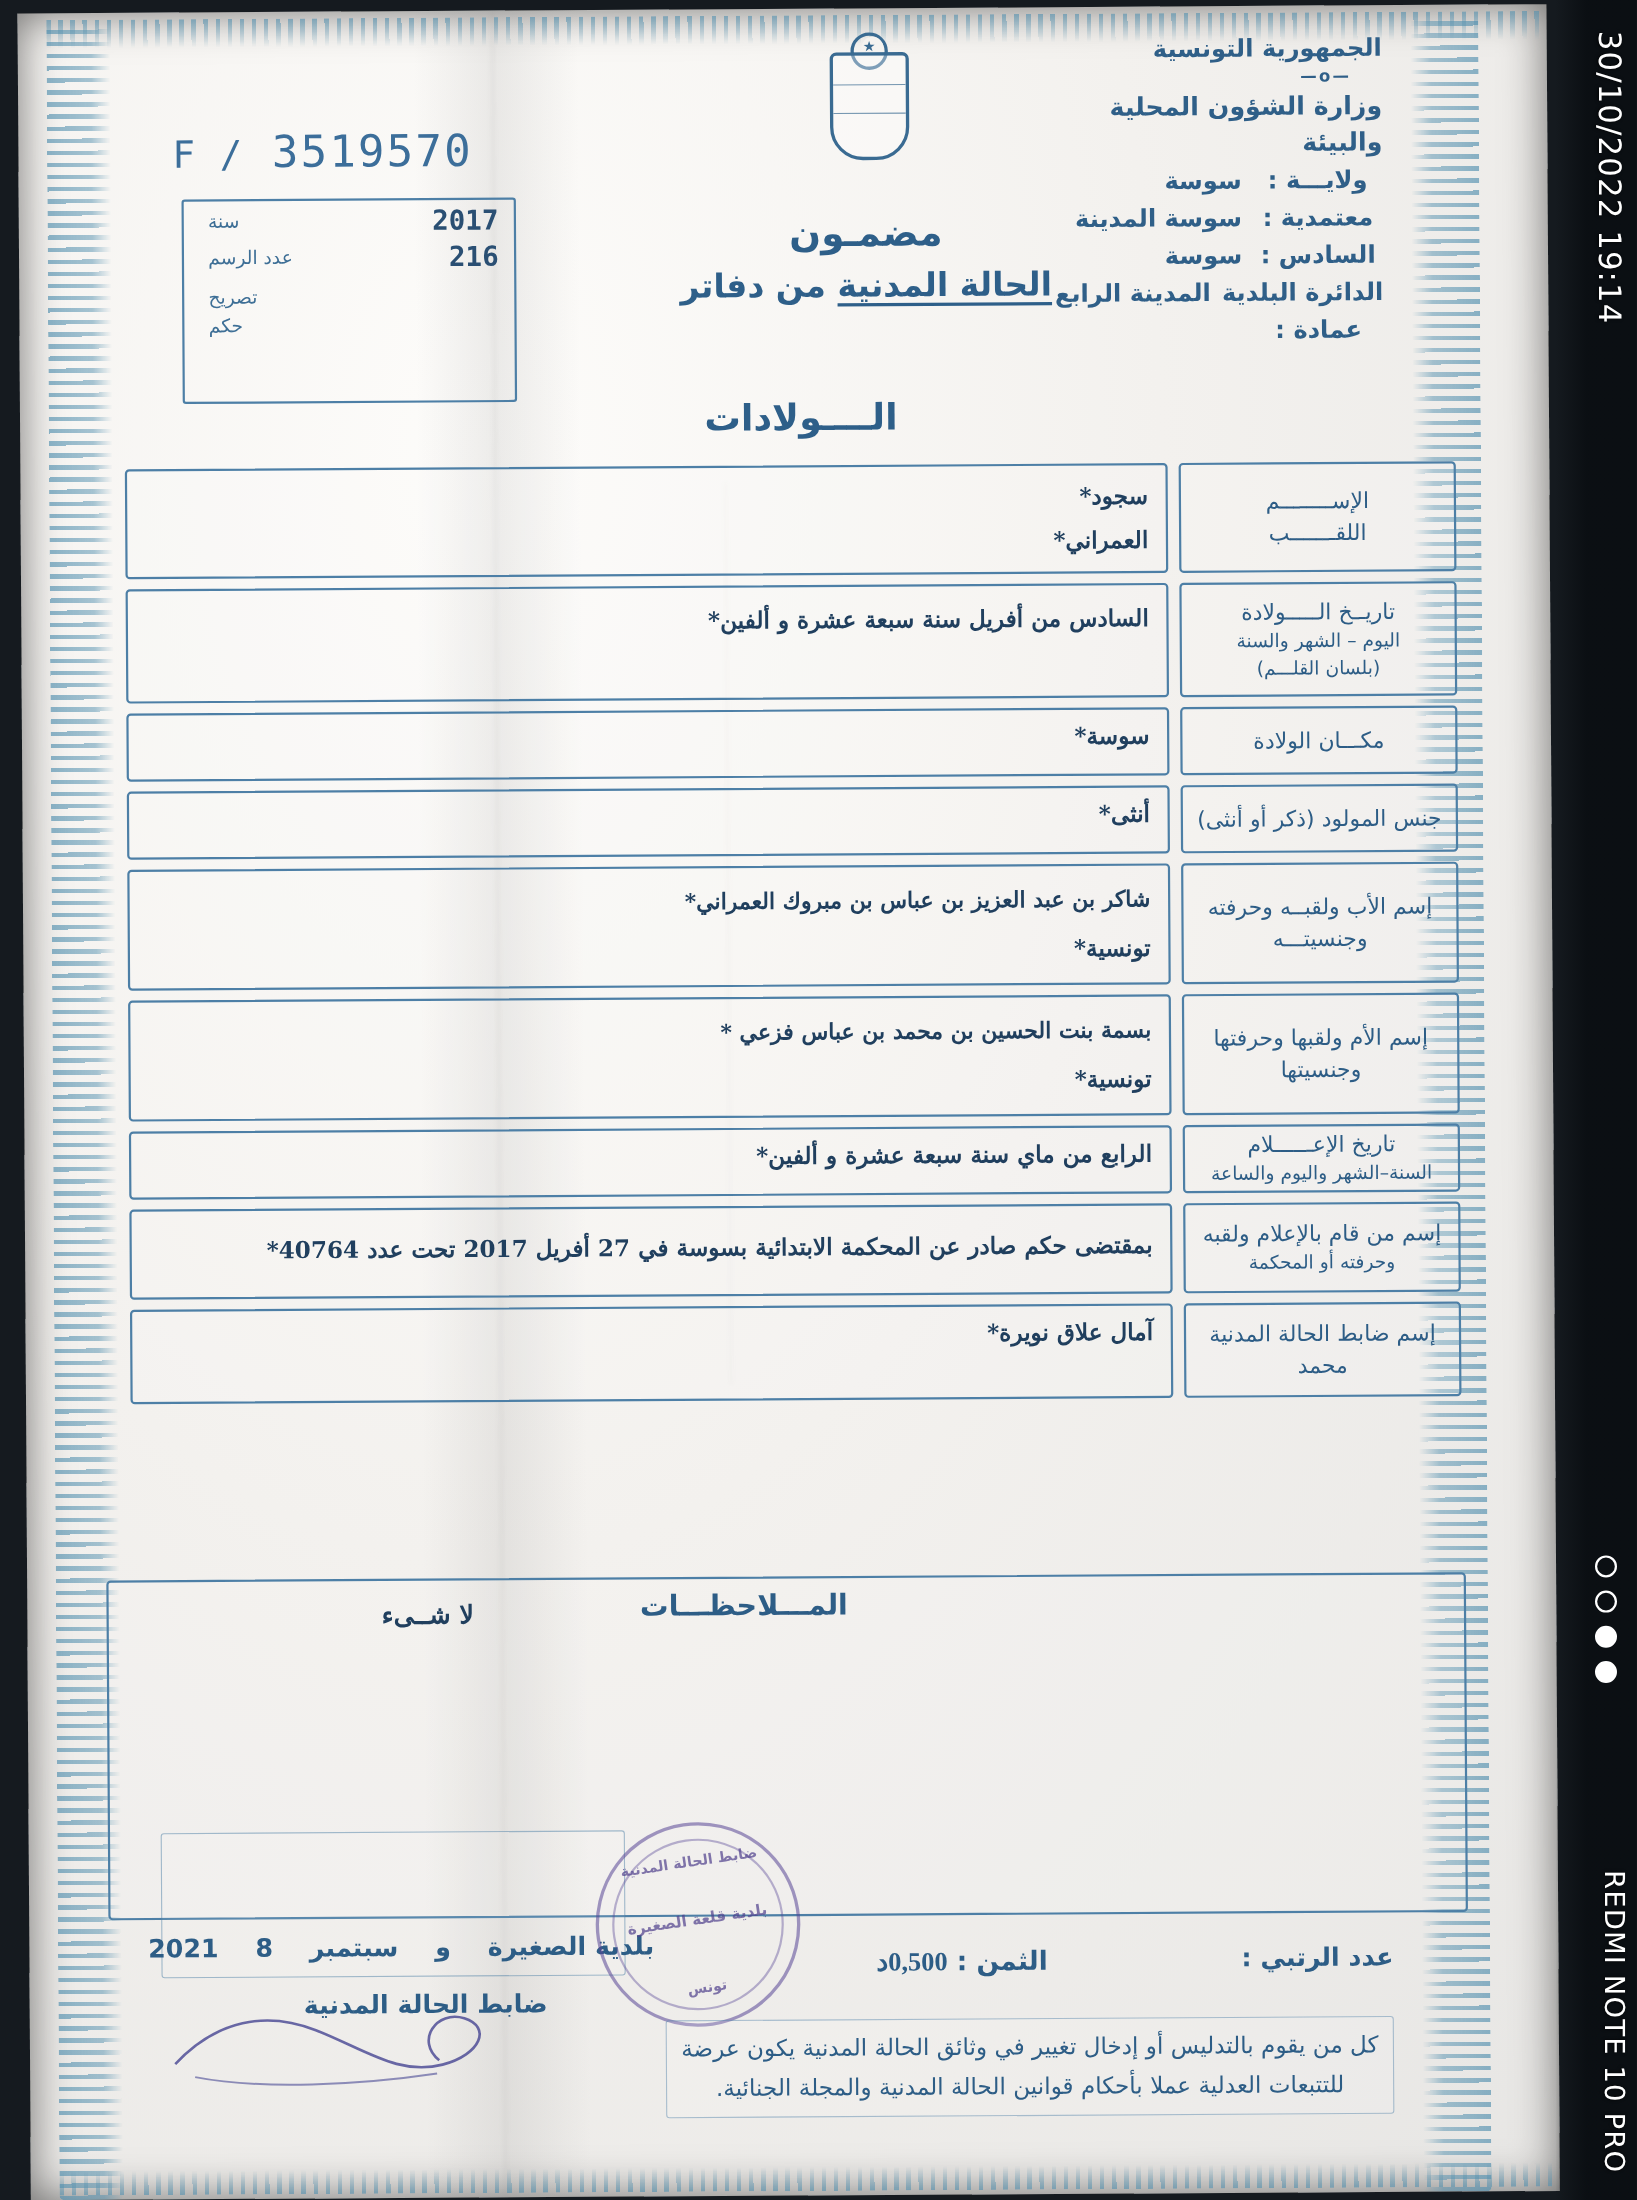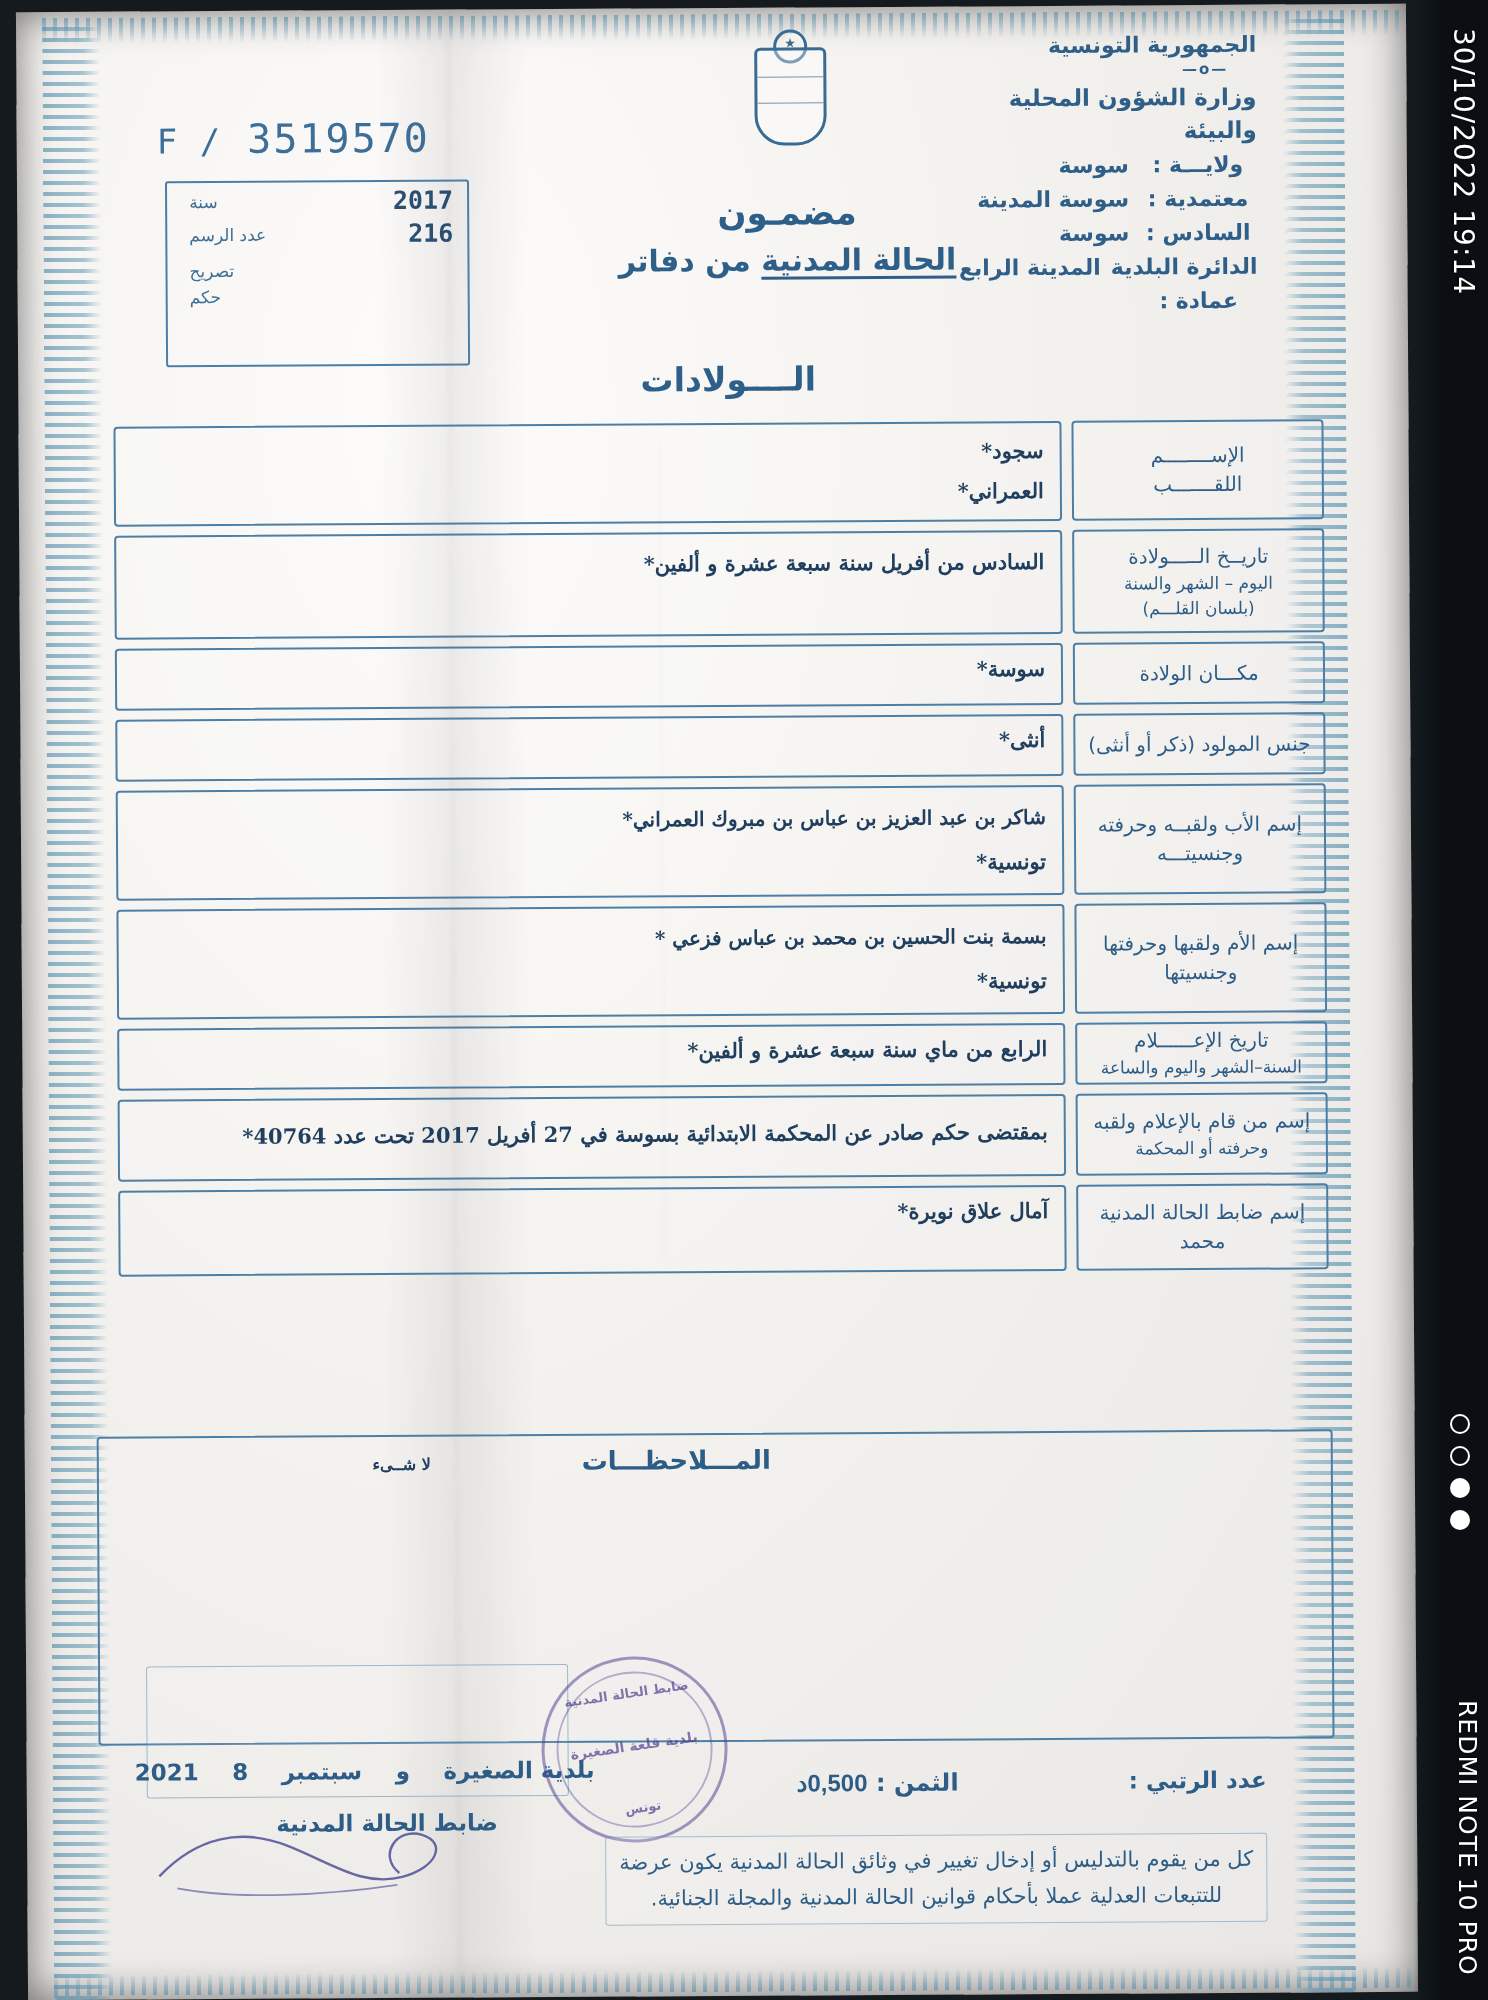--- a/index.html
+++ b/index.html
@@ -179,30 +179,30 @@
   #remarks{
     position:absolute;left:72px;top:1425px;width:1232px;height:305px;
     border:2px solid #4d7fa6;border-radius:4px;direction:rtl;
     background:rgba(255,255,255,.1);
   }
   #remarks .rtitle{
     position:absolute;right:560px;top:10px;font-size:26px;color:#2d5d86;
     font-weight:700;letter-spacing:6px;
   }
   #remarks .rvalue{
-    position:absolute;right:900px;top:18px;font-size:16px;color:#203f5e;
+    position:absolute;right:900px;top:18px;font-size:23px;color:#203f5e;
     font-family:"DejaVu Serif","Liberation Serif",serif;font-weight:700;
   }
 
   
   #price{
     position:absolute;left:770px;top:1762px;direction:rtl;
     font-size:24px;color:#2d5d86;font-weight:700;
   }
-  #price .amount{font-family:Liberation Sans, sans-serif;text-align:right;}
+  #price .amount{font-family:Liberation Serif, serif;text-align:right;}
   #order-no{
     position:absolute;right:150px;top:1762px;direction:rtl;
     font-size:23px;color:#2d5d86;font-weight:700;
   }
   #warning{
     position:absolute;right:150px;top:1828px;width:640px;direction:rtl;
     text-align:center;font-size:21px;color:#2d5d86;line-height:1.7;
     border:1px solid rgba(77,127,166,.45);border-radius:3px;padding:8px 10px;
     background:rgba(255,255,255,.12);
   }

